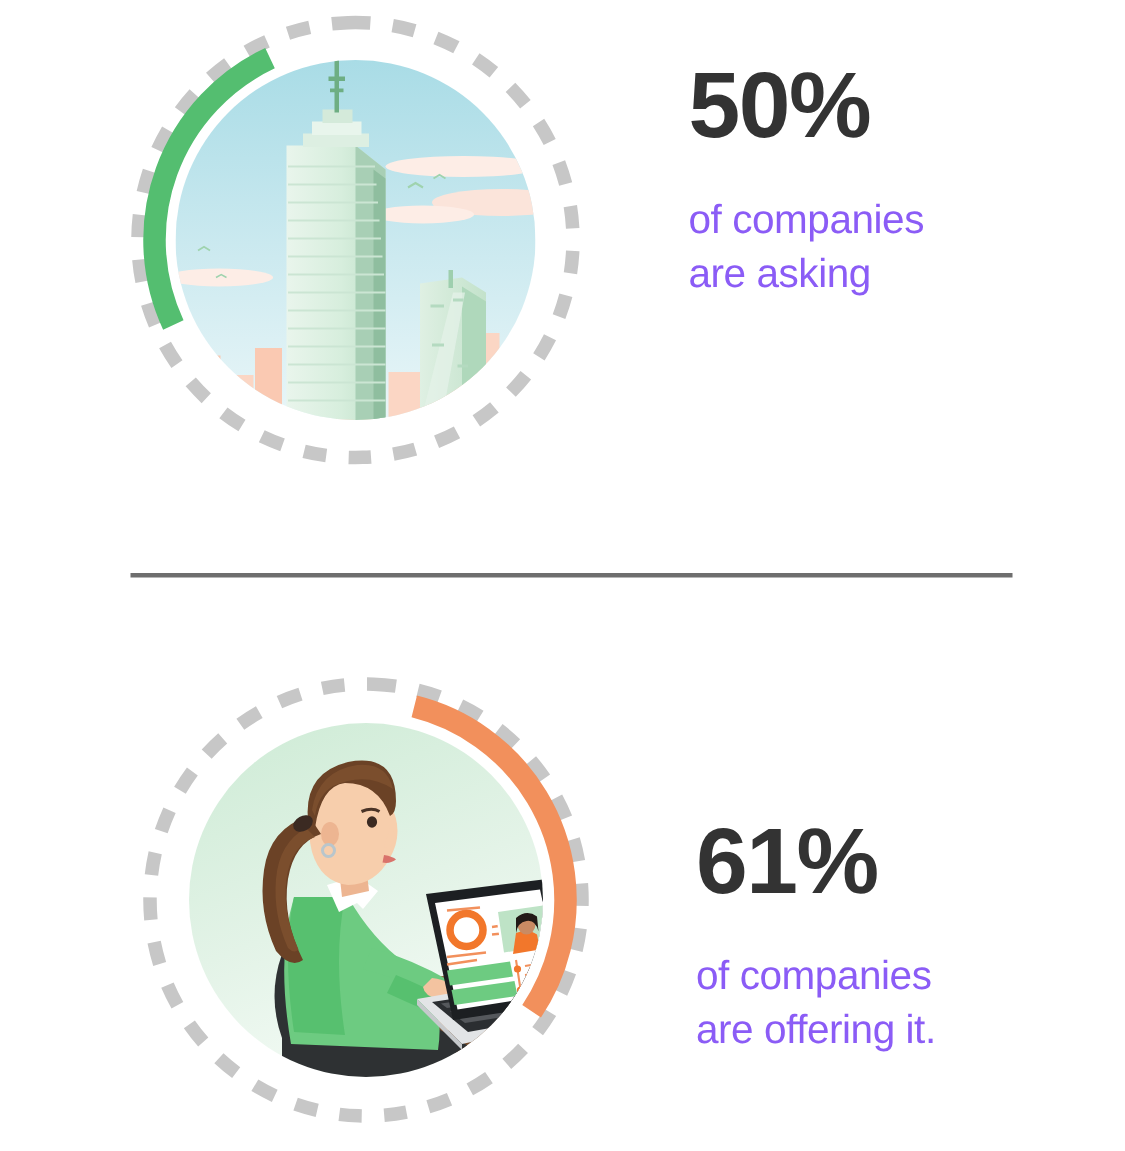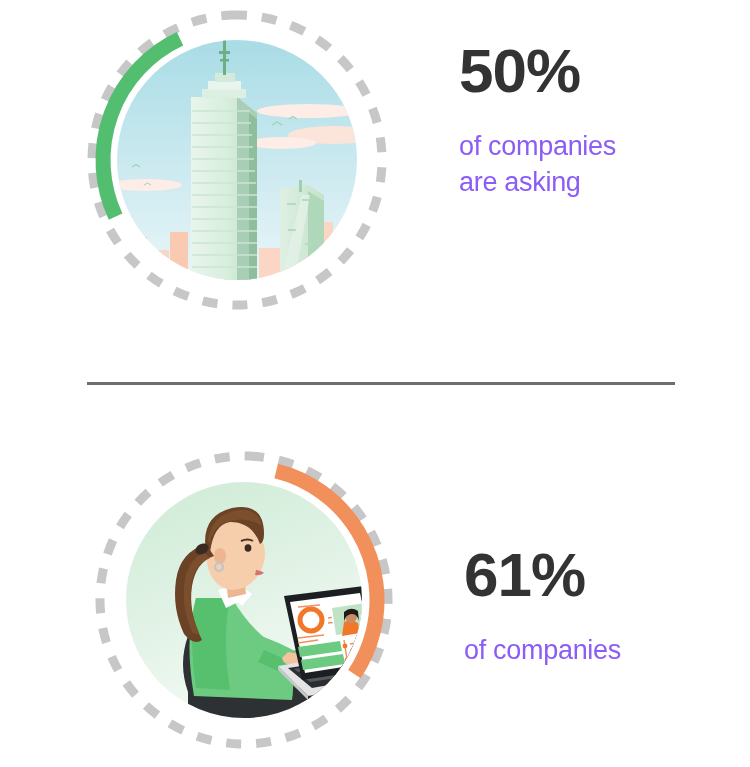--- a/index.html
+++ b/index.html
@@ -273,15 +273,16 @@
       </g>
 
       <circle cx="152" cy="152" r="133" fill="none" stroke="#F2905C" stroke-width="15" stroke-linecap="butt" stroke-dasharray="255 581" transform="rotate(-76 152 152)"></circle>
     </svg>
   </div>
 
   <div class="text-wrap" id="text-2">
     <div class="pct">61%</div>
     <div class="desc">
       <span class="line">of companies</span>
+      <span class="line">are offering it.</span>
     </div>
   </div>
 </div>
 
 </body></html>

